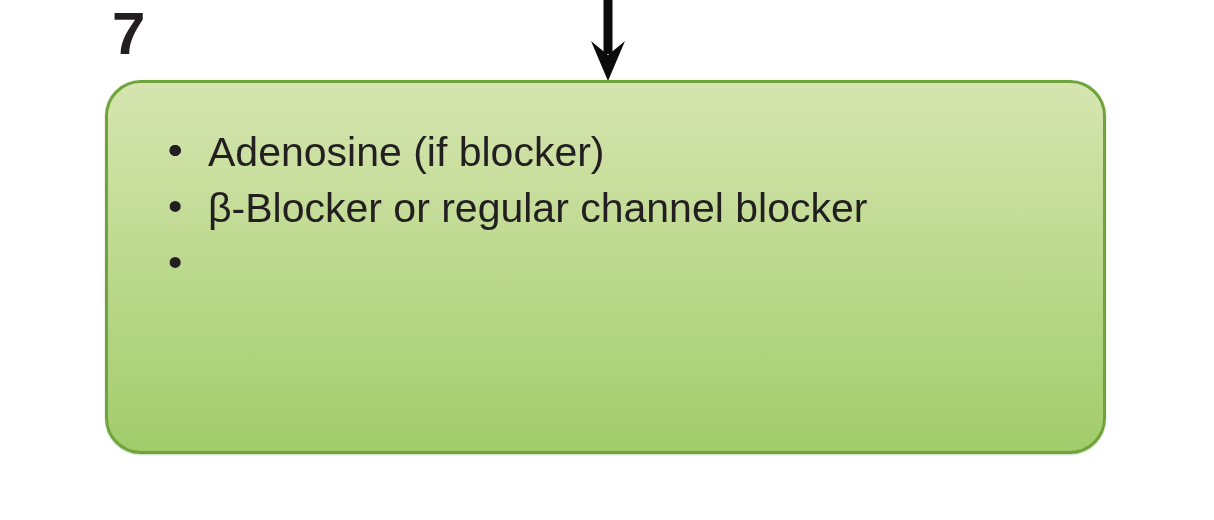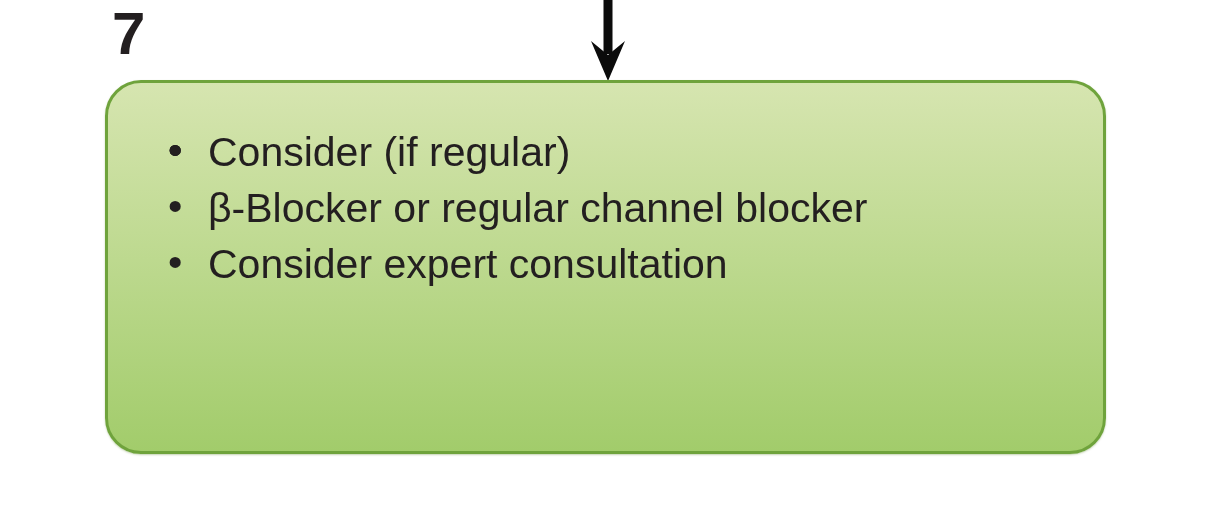--- a/index.html
+++ b/index.html
@@ -79,26 +79,25 @@
   <div class="action-box">
     <ul class="action-list">
       <li>
         <span class="bullet">•</span>
       </li>
       <li>
         <span class="bullet">•</span>
       </li>
       <li>
         <span class="bullet">•</span>
-        <span>Consider (if regular)</span>
+        <span>Adenosine (if blocker)</span>
       </li>
       <li>
         <span class="bullet">•</span>
         <span>β-Blocker or regular channel blocker</span>
       </li>
       <li>
         <span class="bullet">•</span>
-        <span>Consider expert consultation</span>
       </li>
     </ul>
   </div>
 
 </div>
 
 </body></html>

